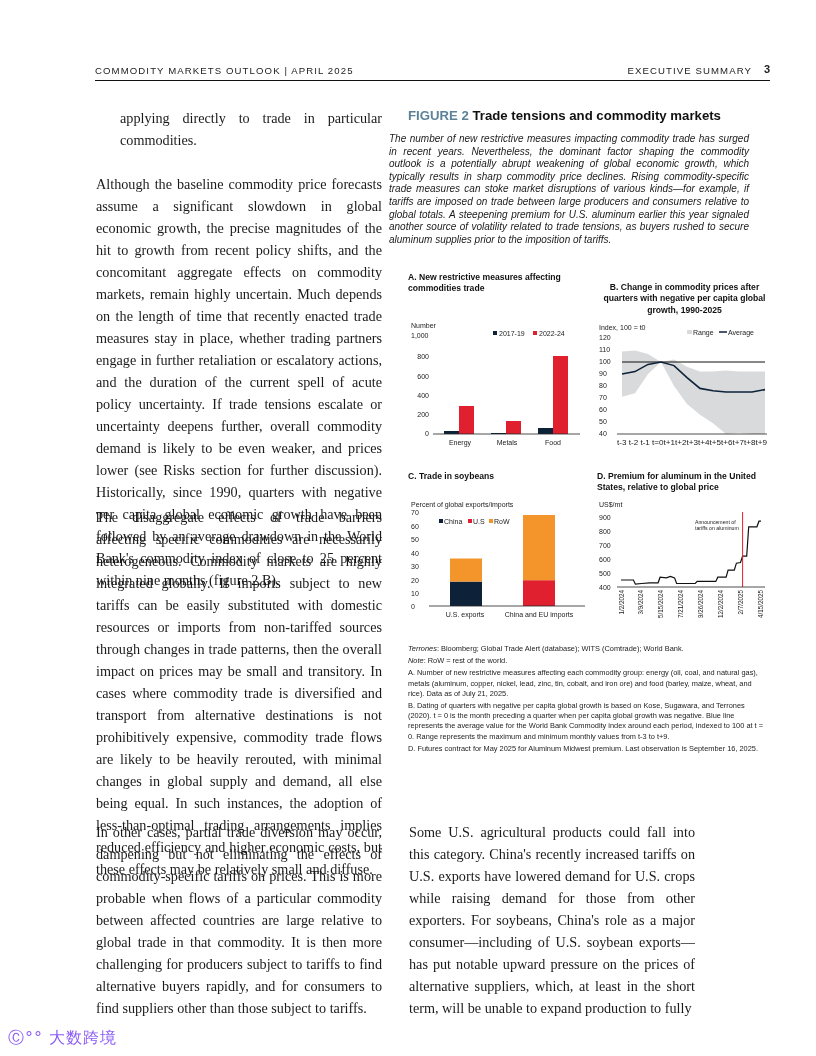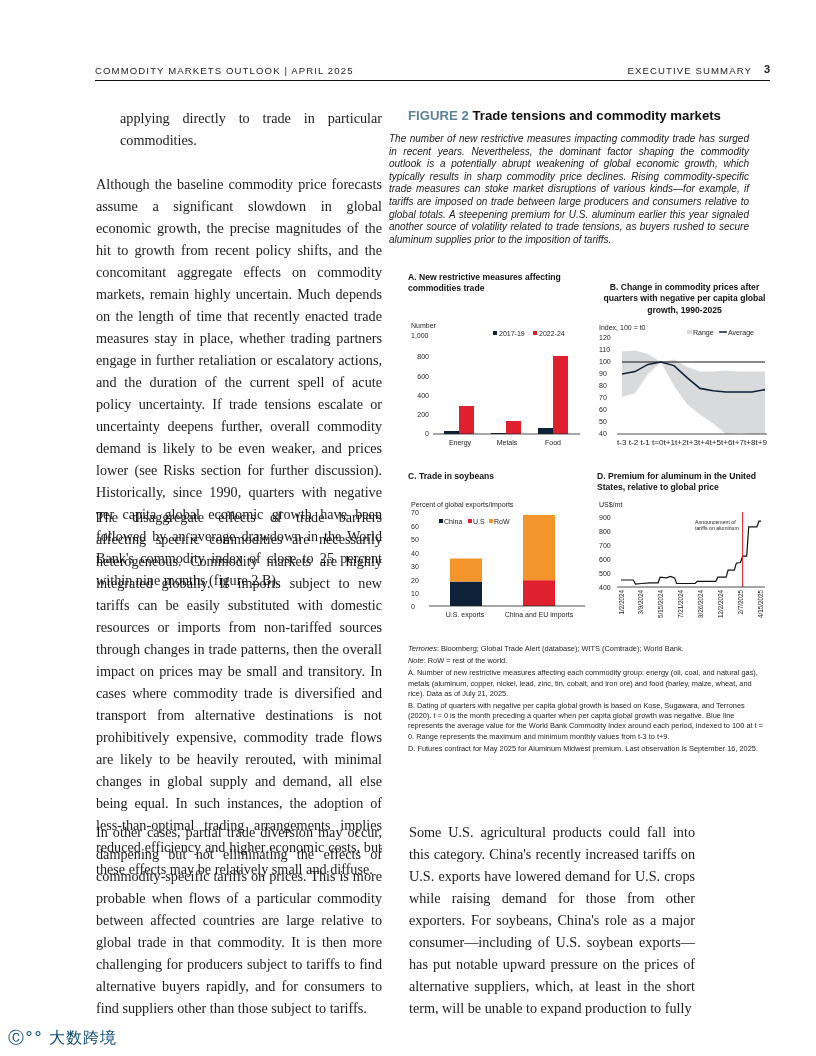--- a/index.html
+++ b/index.html
@@ -12,21 +12,21 @@
   .body { font-family:"Liberation Serif", serif; font-size:14.2px; line-height:22px; color:#1a1a1a; text-align:justify; }
   .col1 { position:absolute; left:95px; width:288px; }
   .p { margin:1px; }
   .fig-title { position:absolute; left:408px; top:108px; font-family:"Liberation Sans", sans-serif; font-weight:bold; font-size:13.2px; color:#111; }
   .fig-title .num { color:#5c8298; }
   .fig-desc { position:absolute; left:389px; top:133px; width:360px; font-family:"Liberation Sans", sans-serif; font-style:italic;
               font-size:10px; line-height:12.6px; text-align:justify; color:#1a1a1a; }
   .panel-title { position:absolute; font-family:"Liberation Sans", sans-serif; font-weight:bold; font-size:8.6px; line-height:11.4px; color:#111; }
   .notes { position:absolute; left:408px; top:644px; width:362px; font-family:"Liberation Sans", sans-serif; font-size:7.4px; line-height:10.2px; color:#222; }
   .notes div { margin-bottom:2px; }
-  .watermark { position:absolute; left:8px; top:1028px; font-family:"DejaVu Sans", sans-serif; font-size:16px; color:#0c4a6e; letter-spacing:1px; }
+  .watermark { position:absolute; left:8px; top:1028px; font-family:"DejaVu Sans", sans-serif; font-size:16px; color:#8b5cf6; letter-spacing:1px; }
   svg text { font-family:"Liberation Sans", sans-serif; }
 </style>
 </head>
 <body>
 
 <div class="hdr">
   <span class="l">COMMODITY MARKETS OUTLOOK | APRIL 2025</span>
   <span class="r">EXECUTIVE SUMMARY</span>
   <span class="pg">3</span>
 </div>

